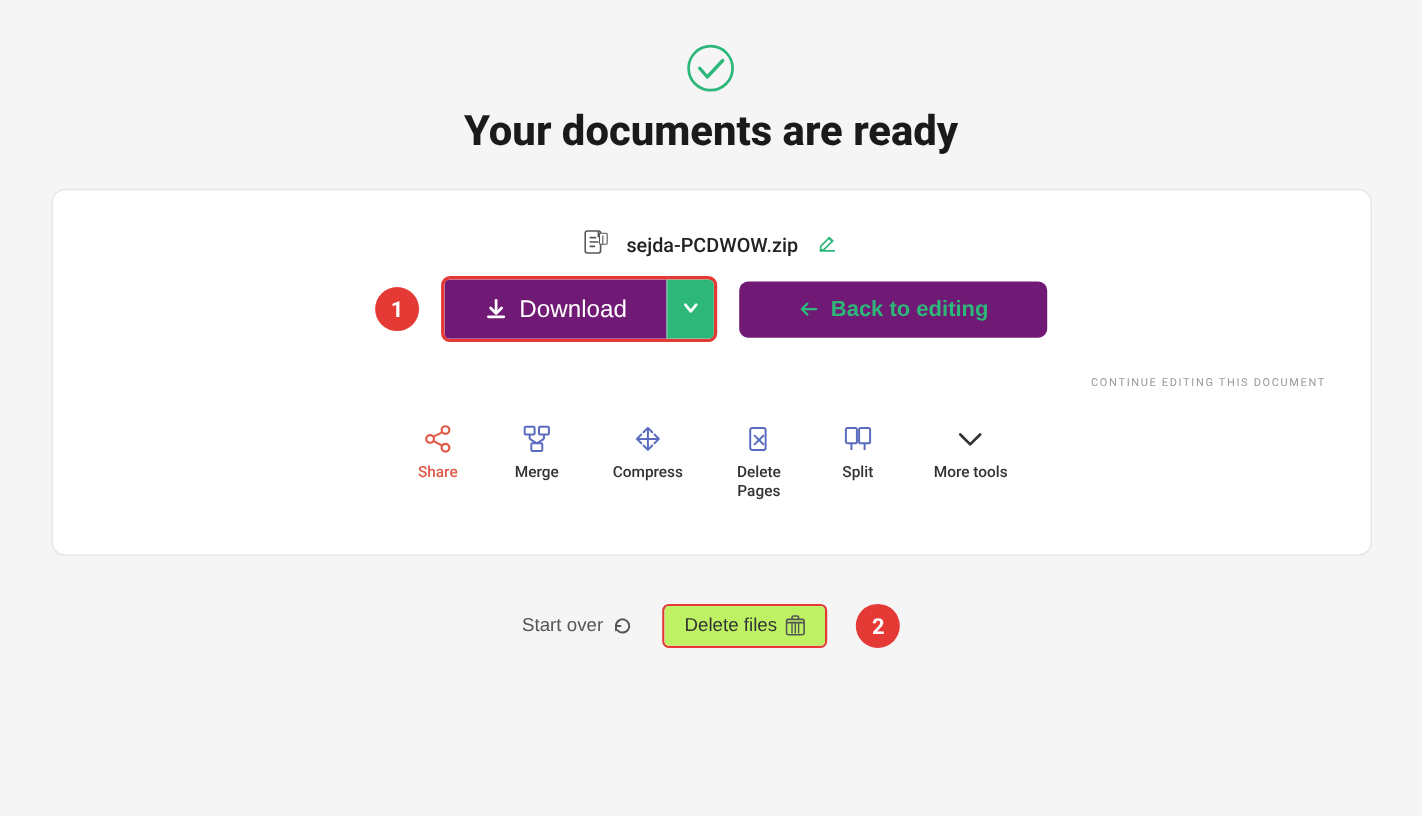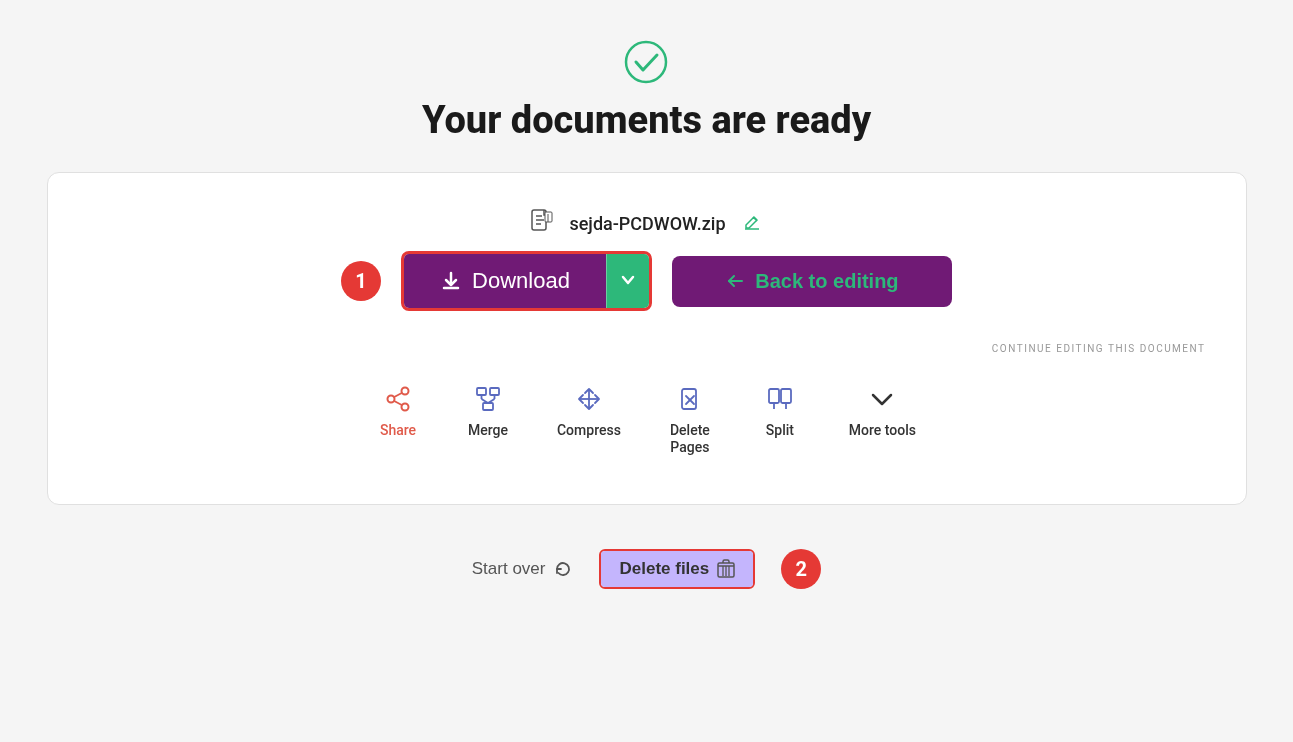--- a/index.html
+++ b/index.html
@@ -191,30 +191,29 @@
       gap: 8px;
     }
 
     .delete-files-btn-wrapper {
       border: 2px solid #e53935;
       border-radius: 6px;
       overflow: hidden;
     }
 
     .delete-files-btn {
-      background: #c4b5fd;
+      background: #bef264;
       border: none;
       font-size: 17px;
       color: #333;
       cursor: pointer;
       padding: 8px 18px;
       display: flex;
       align-items: center;
       gap: 8px;
-      font-weight: bold;
     }
 
     .step-badge-2 {
       width: 40px;
       height: 40px;
       border-radius: 50%;
       background: #e53935;
       color: #fff;
       font-size: 20px;
       font-weight: 700;

